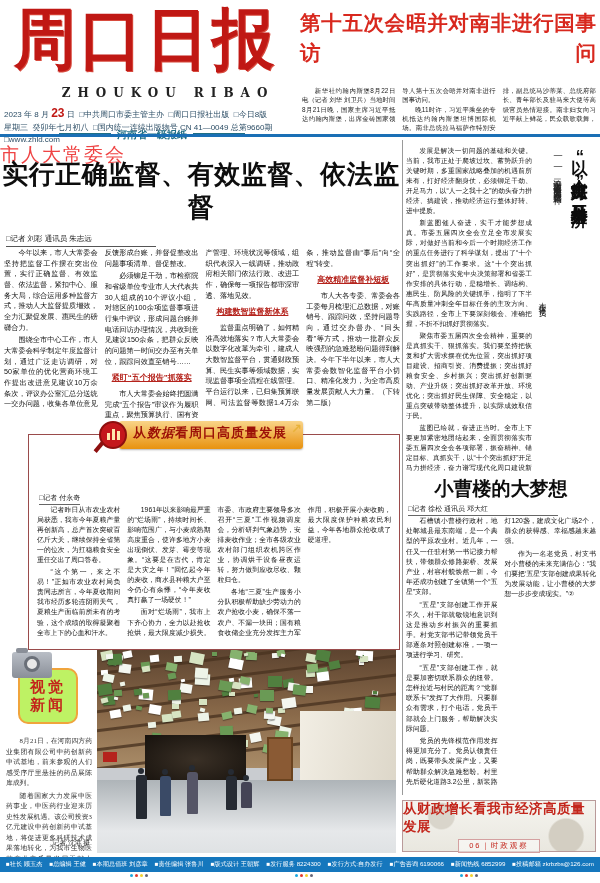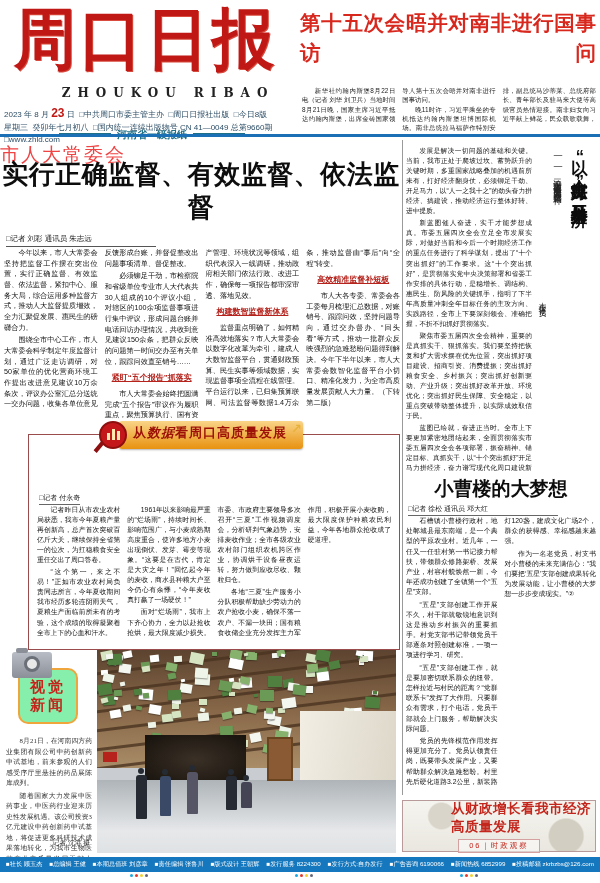--- a/index.html
+++ b/index.html
@@ -79,21 +79,21 @@
   .cam{position:absolute;left:8px;top:0;width:40px;height:26px;background:linear-gradient(#b9bec6,#8a8f98);
     border-radius:3px;z-index:2;}
   .cam::before{content:"";position:absolute;left:12px;top:4px;width:16px;height:16px;border-radius:50%;
     background:#e8e8e8;border:3px solid #6a6f78;box-sizing:border-box;}
   .cam::after{content:"";position:absolute;left:4px;top:-4px;width:12px;height:5px;background:#8a8f98;border-radius:2px;}
   .vn-deco{position:absolute;left:52px;top:34px;width:0;height:0;border-left:16px solid transparent;
     border-bottom:16px solid #7fc6c2;transform:rotate(10deg);}
   .vn-deco2{position:absolute;left:62px;top:44px;width:0;height:0;border-left:12px solid transparent;
     border-bottom:12px solid #3c9ab0;}
   .vn-box{position:absolute;left:14px;top:16px;width:56px;height:52px;border:2px solid #f0a43c;
-    border-radius:10px;background:#86efac;display:flex;flex-direction:column;align-items:center;
+    border-radius:10px;background:#bef264;display:flex;flex-direction:column;align-items:center;
     justify-content:center;z-index:1;}
   .vn-box div{font-size:15px;font-weight:bold;color:#c3261c;letter-spacing:3px;line-height:1.2;}
   .vn-caption{position:absolute;left:2px;top:84px;width:86px;font-size:6.8px;line-height:1.55;
     text-align:justify;color:#333;font-family:"Liberation Serif","DejaVu Serif",serif;}
   .vn-caption p{margin:0 0 2px 0;text-indent:2em;}
   .vn-credit{position:absolute;right:4px;top:186px;font-size:6.8px;color:#333;font-family:"Liberation Serif",serif;}
 
   
   .photo{left:97px;top:650px;width:299px;height:203px;overflow:hidden;background:#c9ccd0;}
   .photo-ceiling{position:absolute;left:0;top:0;width:100%;height:58%;
@@ -115,21 +115,21 @@
   .photo-sign{position:absolute;left:57%;top:43%;width:26px;height:44px;background:#8a5a34;
     border:2px solid #6a431f;box-sizing:border-box;}
   .photo-redflag{position:absolute;left:2%;top:50%;width:14px;height:10px;background:#b5231c;}
 
   
   .promo{left:402px;top:800px;width:194px;height:52px;border:1px solid #b99a9a;box-sizing:border-box;
     background:radial-gradient(circle at 20% 30%,#d9d5cb 0 8%,transparent 9%),
                radial-gradient(circle at 85% 70%,#d3cec2 0 10%,transparent 11%),
                linear-gradient(#f5f4ef,#e9e7df);
     display:flex;flex-direction:column;align-items:center;justify-content:center;gap:3px;}
-  .promo-title{font-size:13.5px;font-weight:bold;color:#c3261c;font-family:"Liberation Serif","DejaVu Serif",serif;letter-spacing:0.5px;margin-left:48px;}
+  .promo-title{font-size:13.5px;font-weight:bold;color:#c3261c;font-family:"Liberation Serif","DejaVu Serif",serif;letter-spacing:0.5px;}
   .promo-ref{font-size:7.5px;color:#c3261c;letter-spacing:2px;border:1px solid #d4a0a0;padding:1px 10px;background:rgba(255,255,255,.5);}
 
   
   .bottombar{left:0;top:857px;width:600px;height:15px;background:#1577bd;display:flex;align-items:center;
     justify-content:space-between;padding:0 6px;box-sizing:border-box;white-space:nowrap;overflow:hidden;}
   .bottombar span{font-size:6.2px;color:#ffffff;}
   .dots{position:absolute;top:874px;display:flex;gap:2px;}
   .dots i{width:3px;height:3px;border-radius:50%;display:block;}
   .d-c{background:#1ba8e0;} .d-m{background:#e23a2e;} .d-y{background:#f2d12c;} .d-k{background:#667;}
 </style>

